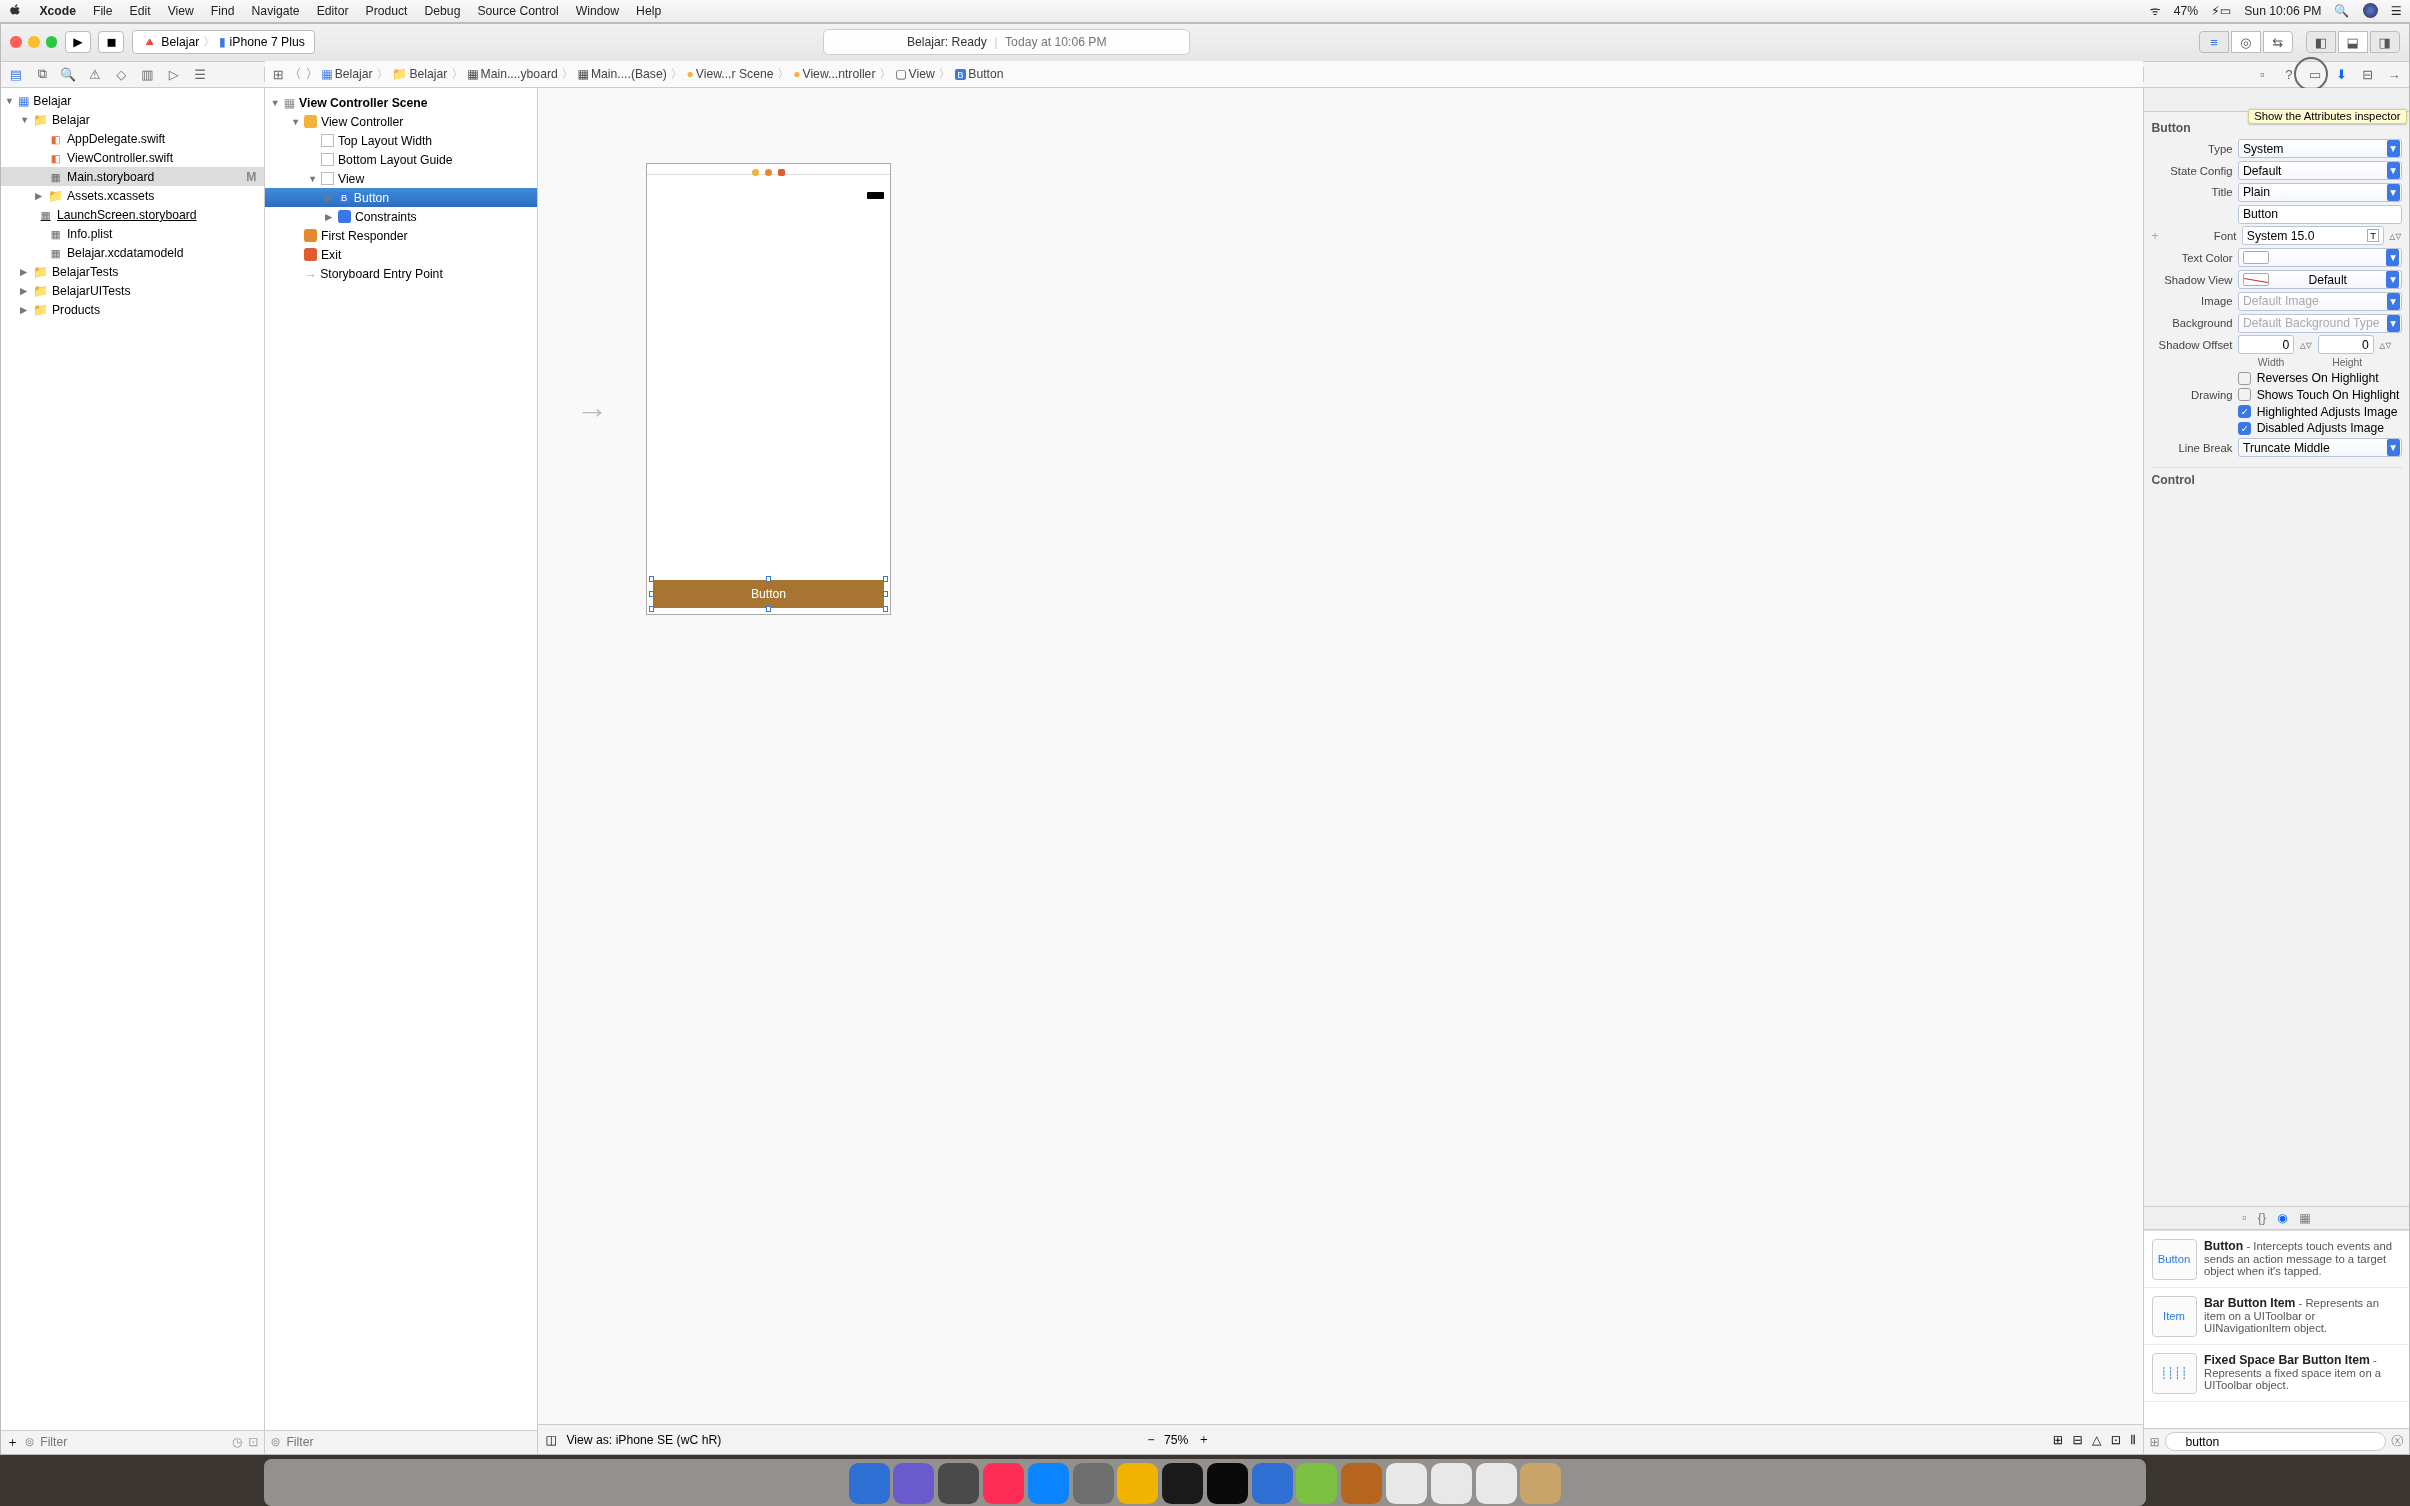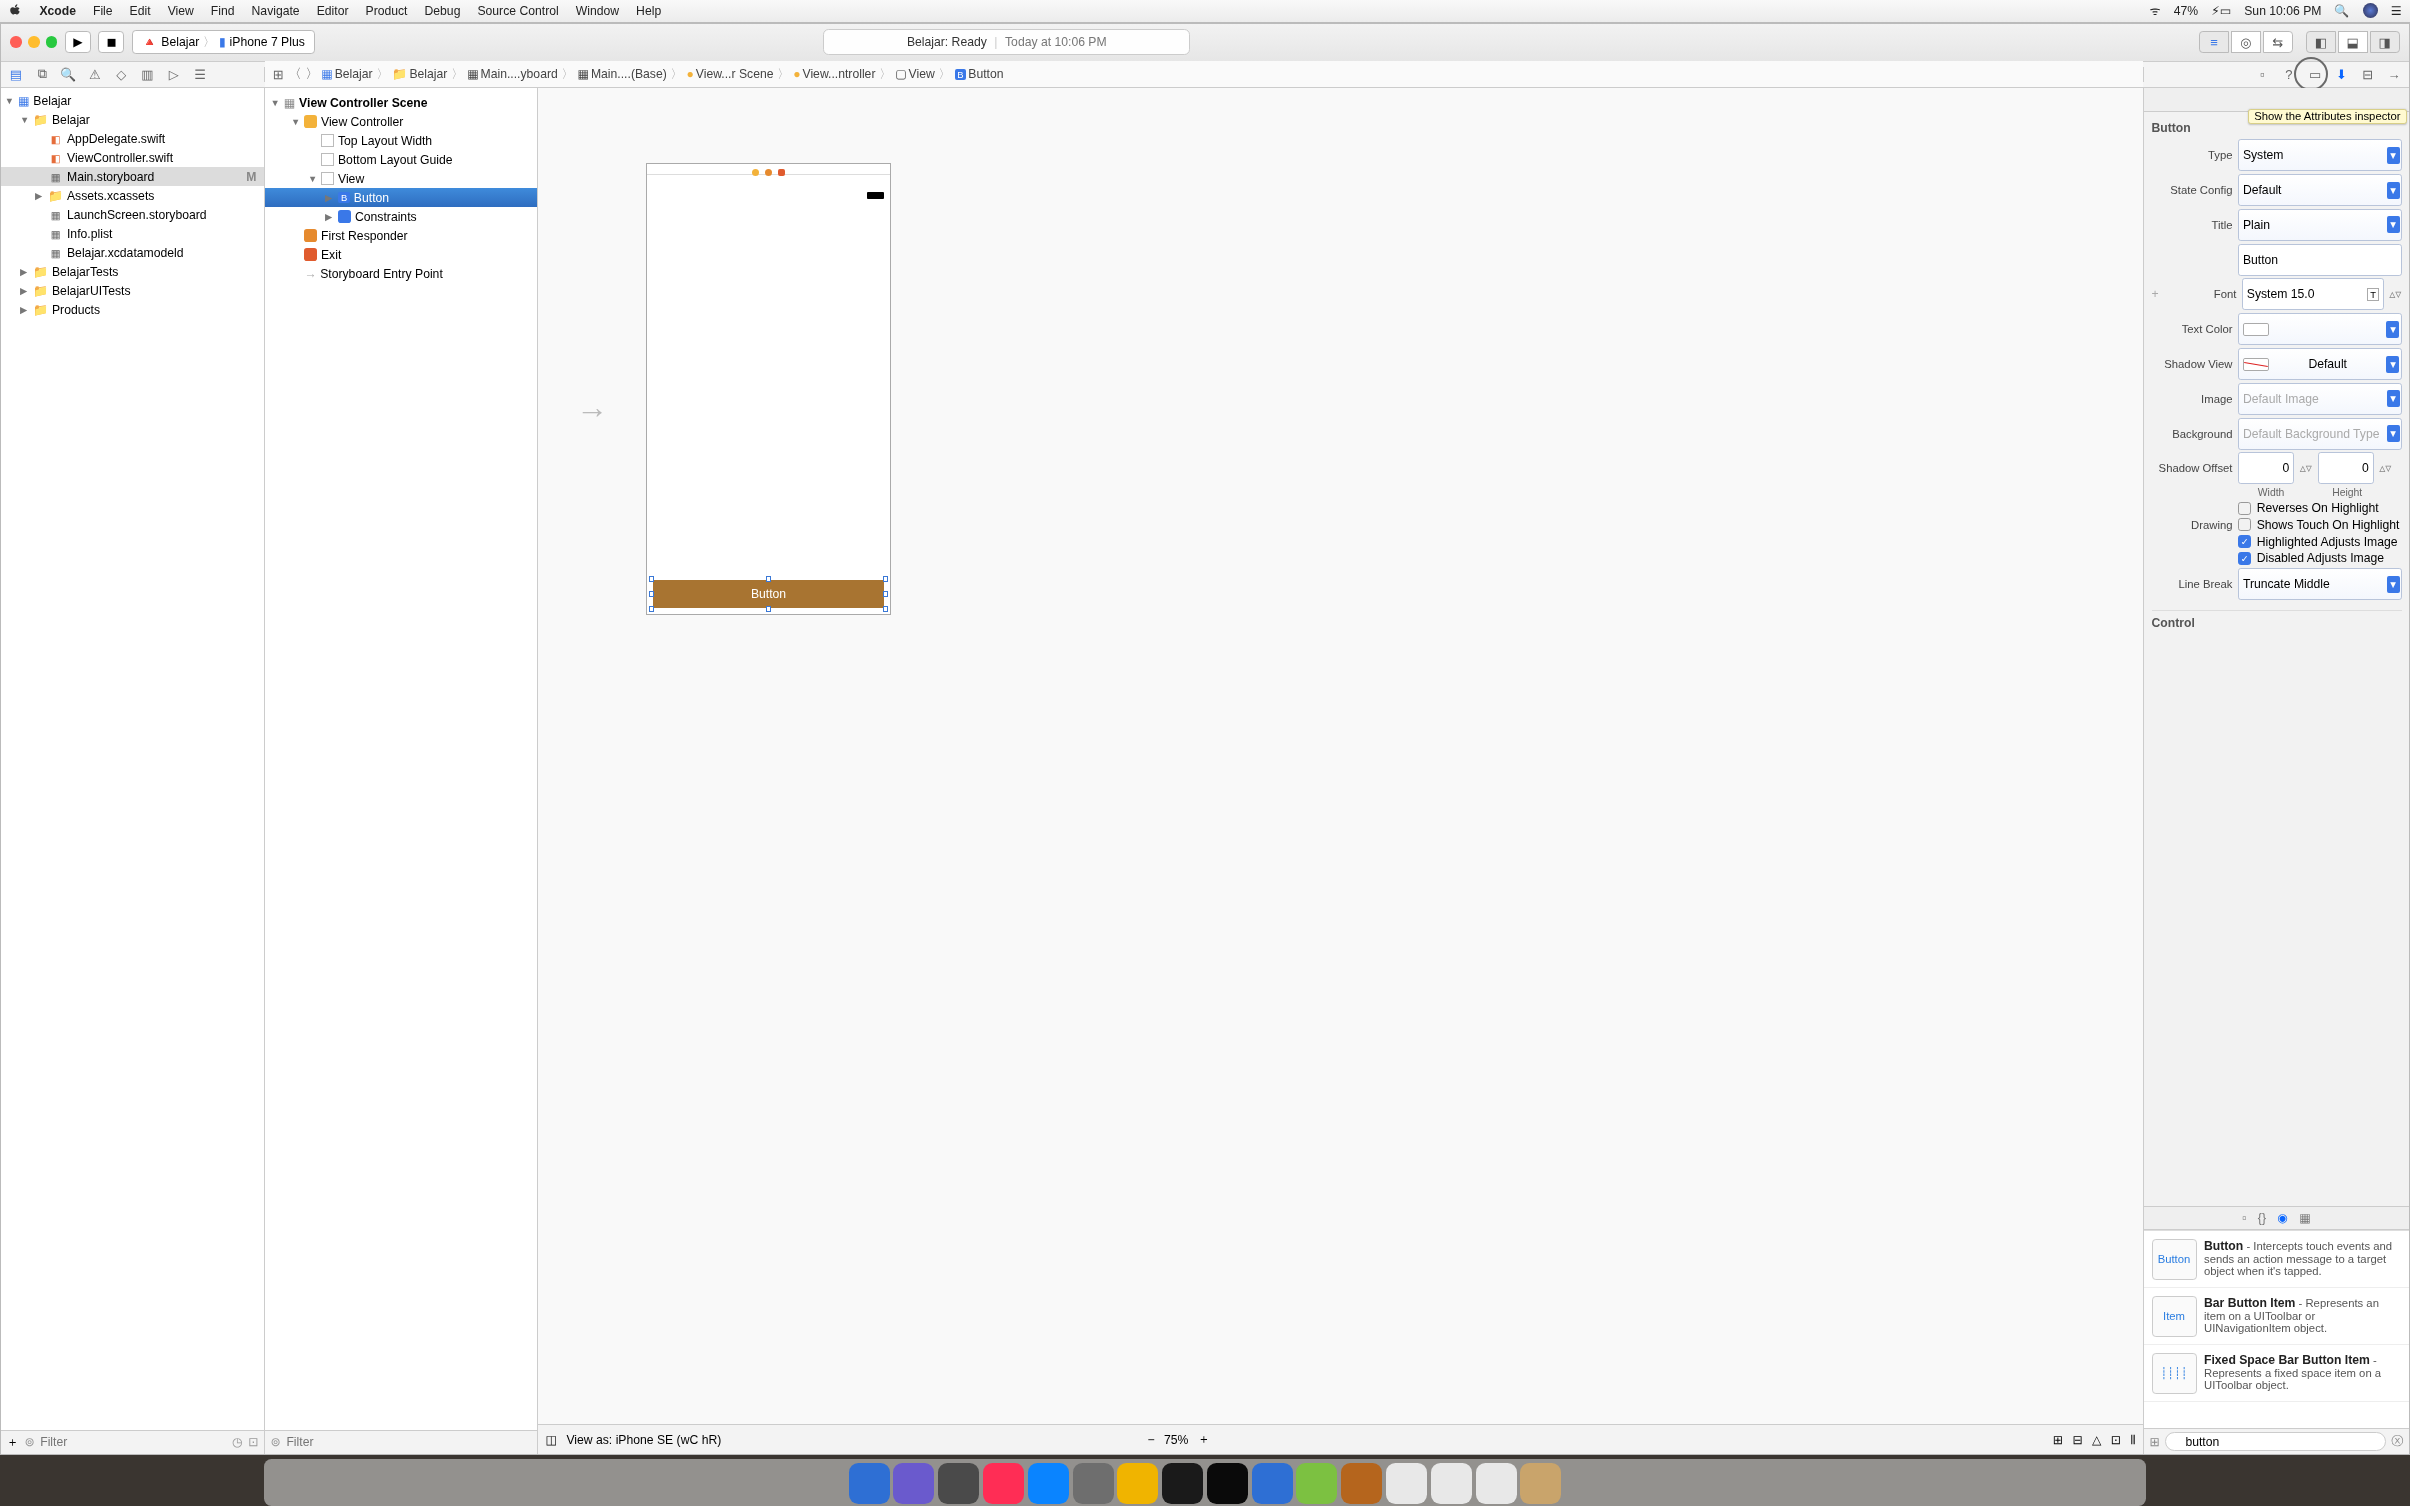--- a/index.html
+++ b/index.html
@@ -75,21 +75,21 @@
 
 
 .rightpane .insp-top{display:flex;height:24.5px;align-items:center;justify-content:flex-end;gap:1.9px;border-bottom:0.9px solid #ccc;background:#efefef;padding:0 5.6px;position:relative;}
 .callout{position:absolute;right:1.9px;top:21px;background:#fffad1;border:0.9px solid #d8cf88;padding:0.9px 5.6px;font-size:11.3px;border-radius:2.8px;box-shadow:0 0.9px 1.9px rgba(0,0,0,.2);z-index:5;text-align:right;}
 .circle{position:absolute;right:81px;top:-9.4px;width:34px;height:34px;border:2.8px solid #6a6a6a;border-radius:50%;pointer-events:none;}
 
 .insp{flex:1;overflow:auto;padding:5.6px 7.5px;}
 .section{font-weight:600;color:#555;margin:3.8px 0;}
 .prow{display:flex;align-items:center;margin:2.8px 0;gap:5.6px;}
 .plabel{width:81px;text-align:right;color:#444;font-size:11.3px;}
-.pinput{flex:1;height:32px;border:0.9px solid #b8c4da;border-radius:2.8px;background:linear-gradient(#fff,#f4f7fd);padding:0 3.8px;font-size:11.3px;display:flex;align-items:center;justify-content:space-between;}
+.pinput{flex:1;height:19px;border:0.9px solid #b8c4da;border-radius:2.8px;background:linear-gradient(#fff,#f4f7fd);padding:0 3.8px;font-size:11.3px;display:flex;align-items:center;justify-content:space-between;}
 .pinput.txt{background:#fff;}
 .dd::after{content:"▾";background:#3a78e8;color:#fff;width:13px;height:17px;display:inline-flex;align-items:center;justify-content:center;border-radius:1.9px;margin-right:-2.8px;}
 .swatch{width:26px;height:13px;border:0.9px solid #aaa;border-radius:1.9px;}
 .chk{width:13px;height:13px;border:0.9px solid #999;border-radius:2.8px;display:inline-flex;align-items:center;justify-content:center;font-size:9.4px;color:#fff;}
 .chk.on{background:#3a78e8;border-color:#3a78e8;}
 
 .libtabs{height:24.5px;border-top:0.9px solid #ccc;border-bottom:0.9px solid #ccc;display:flex;align-items:center;justify-content:center;gap:11.3px;background:#efefef;}
 .libtabs .lt{color:#777;}
 .libtabs .lt.act{color:#0a66ff;}
 .lib{height:198px;overflow:auto;background:#fff;border-top:0.9px solid #ddd;}
@@ -253,21 +253,21 @@
             <span class="disc"></span>
             <span class="ficon sb"></span>
             <span>Main.storyboard</span>
             <span class="badge">M</span>
           </div>
           <div class="row" style="padding-left: 34px;">
             <span class="disc">▶</span>
             <span class="ficon folder"></span>
             <span>Assets.xcassets</span>
           </div>
-          <div class="row" style="padding-left: 34px;">
+          <div class="row" style="padding-left: 24px; text-decoration: underline;">
             <span class="disc"></span>
             <span class="ficon sb"></span>
             <span>LaunchScreen.storyboard</span>
           </div>
           <div class="row" style="padding-left: 34px;">
             <span class="disc"></span>
             <span class="ficon sb"></span>
             <span>Info.plist</span>
           </div>
           <div class="row" style="padding-left: 34px;">

